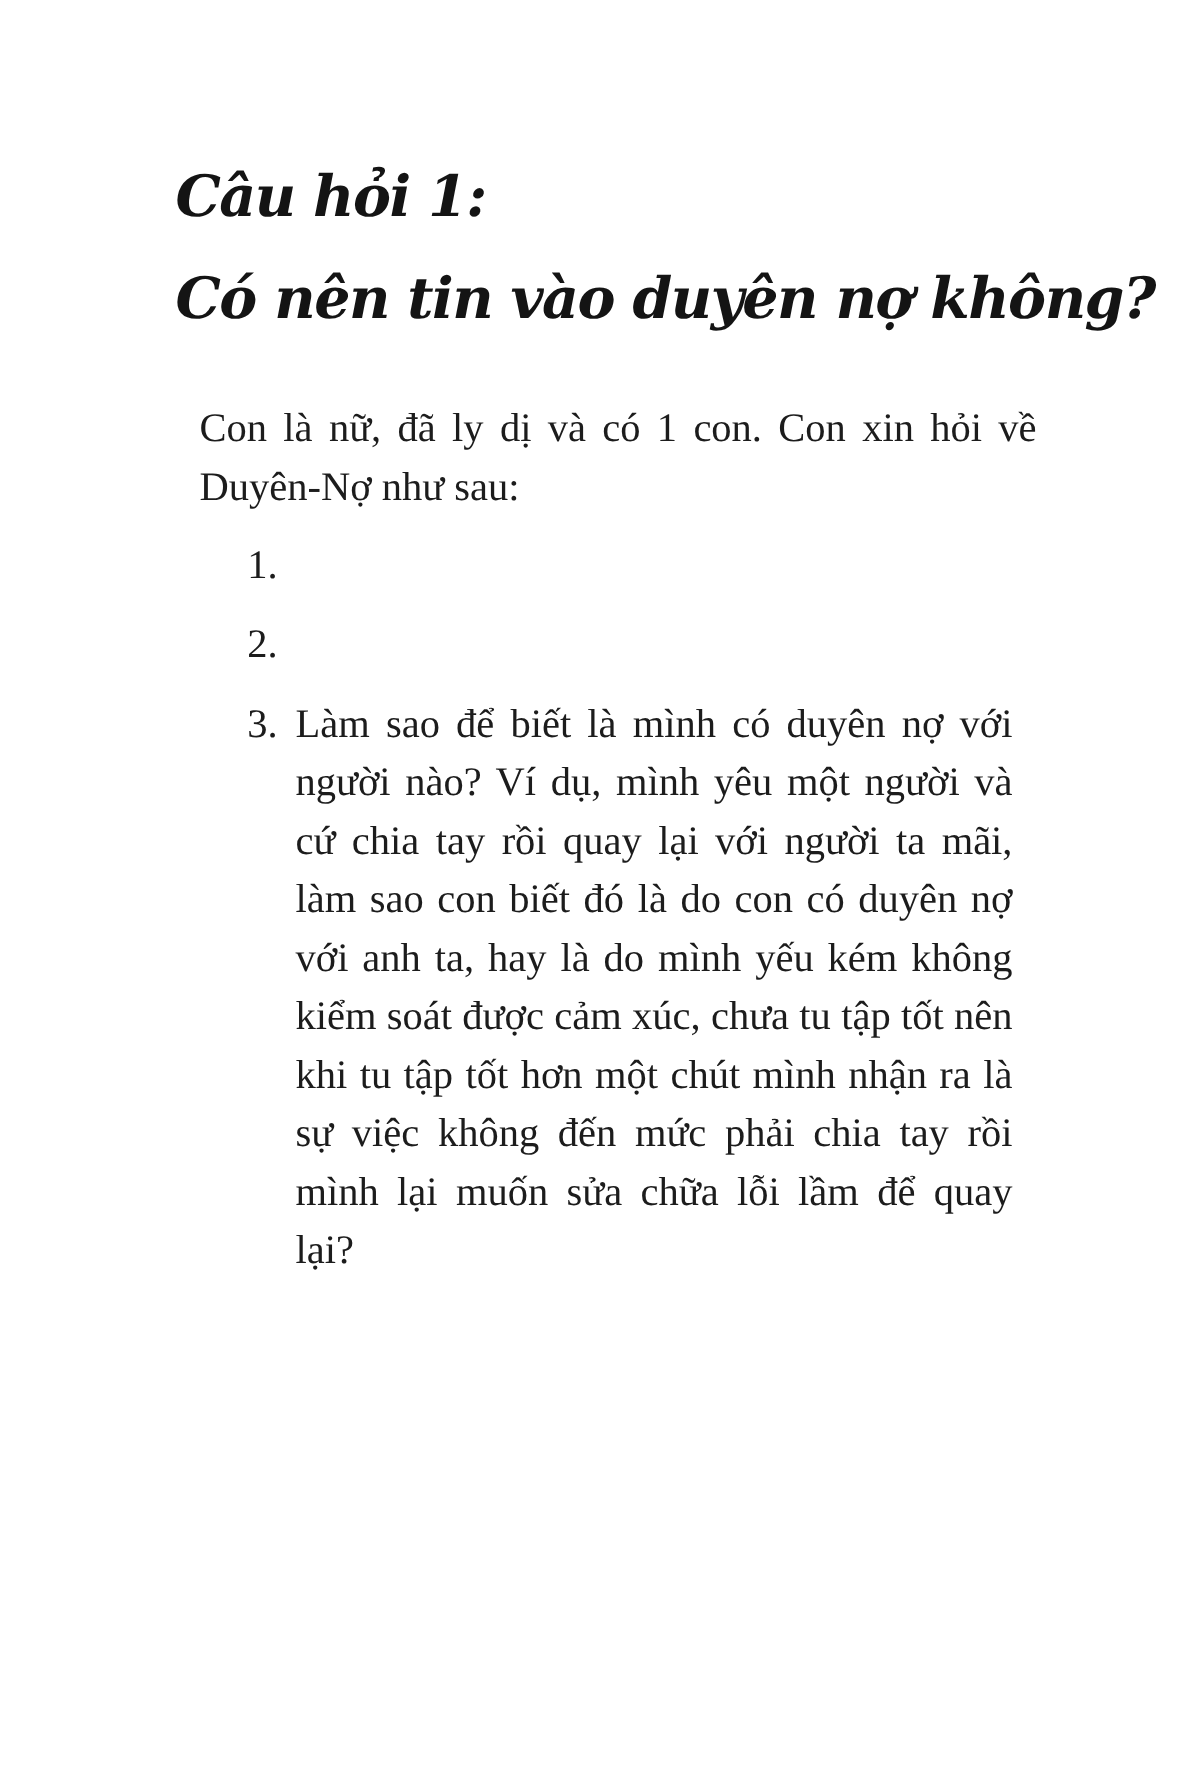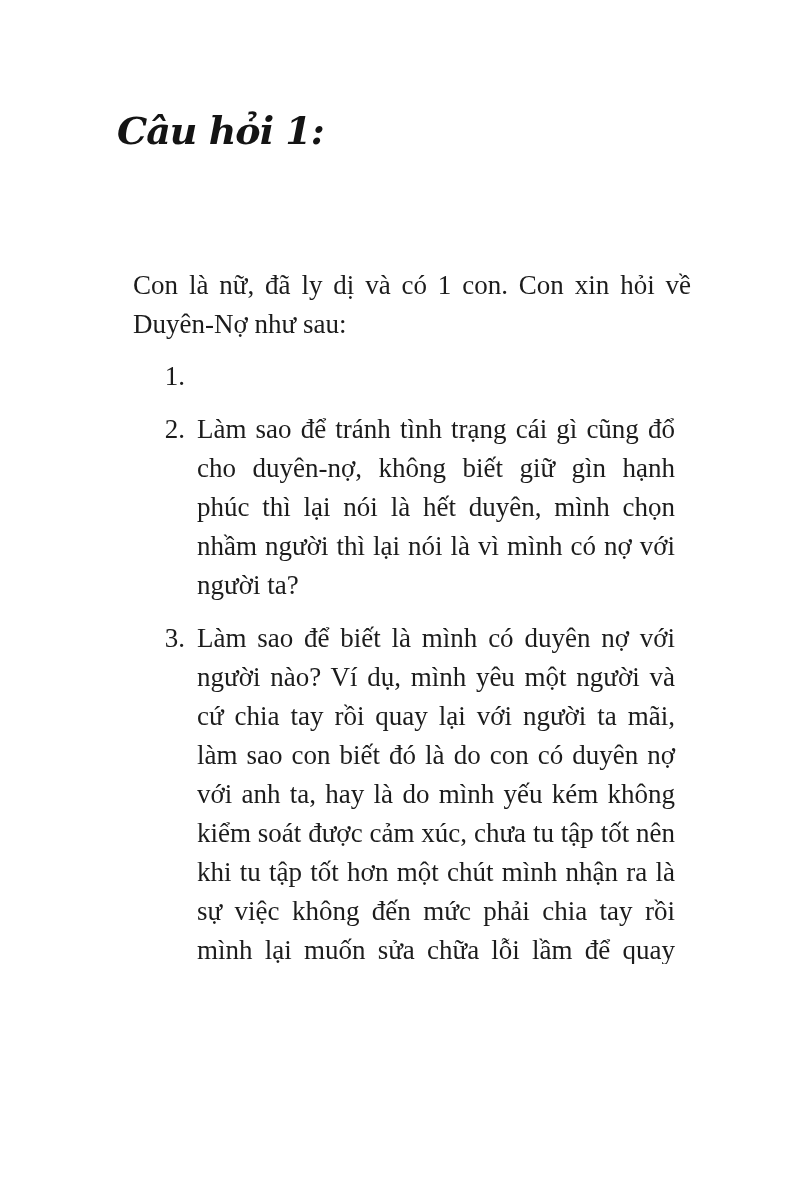--- a/index.html
+++ b/index.html
@@ -88,32 +88,32 @@
     white-space: nowrap;
   }
 </style>
 </head>
 <body>
 
 <div class="page">
 
   <div class="h-script h-line1">Câu hỏi 1:</div>
 
+  <div class="h-script h-line2">Có nên tin vào duyên nợ không?</div>
 
   <p class="intro">Con là nữ, đã ly dị và có 1 con. Con xin hỏi về Duyên-Nợ như sau:</p>
 
   <div class="qlist">
 
     <div class="q-row">
       <div class="q-num">1.</div>
     </div>
 
     <div class="q-row">
       <div class="q-num">2.</div>
-      <div class="q-text">Làm sao để tránh tình trạng cái gì cũng đổ cho duyên-nợ, không biết giữ gìn hạnh phúc thì lại nói là hết duyên, mình chọn nhầm người thì lại nói là vì mình có nợ với người ta?</div>
     </div>
 
     <div class="q-row">
       <div class="q-num">3.</div>
       <div class="q-text">Làm sao để biết là mình có duyên nợ với người nào? Ví dụ, mình yêu một người và cứ chia tay rồi quay lại với người ta mãi, làm sao con biết đó là do con có duyên nợ với anh ta, hay là do mình yếu kém không kiểm soát được cảm xúc, chưa tu tập tốt nên khi tu tập tốt hơn một chút mình nhận ra là sự việc không đến mức phải chia tay rồi mình lại muốn sửa chữa lỗi lầm để quay lại?</div>
     </div>
 
   </div>
 
   <div class="footer">

